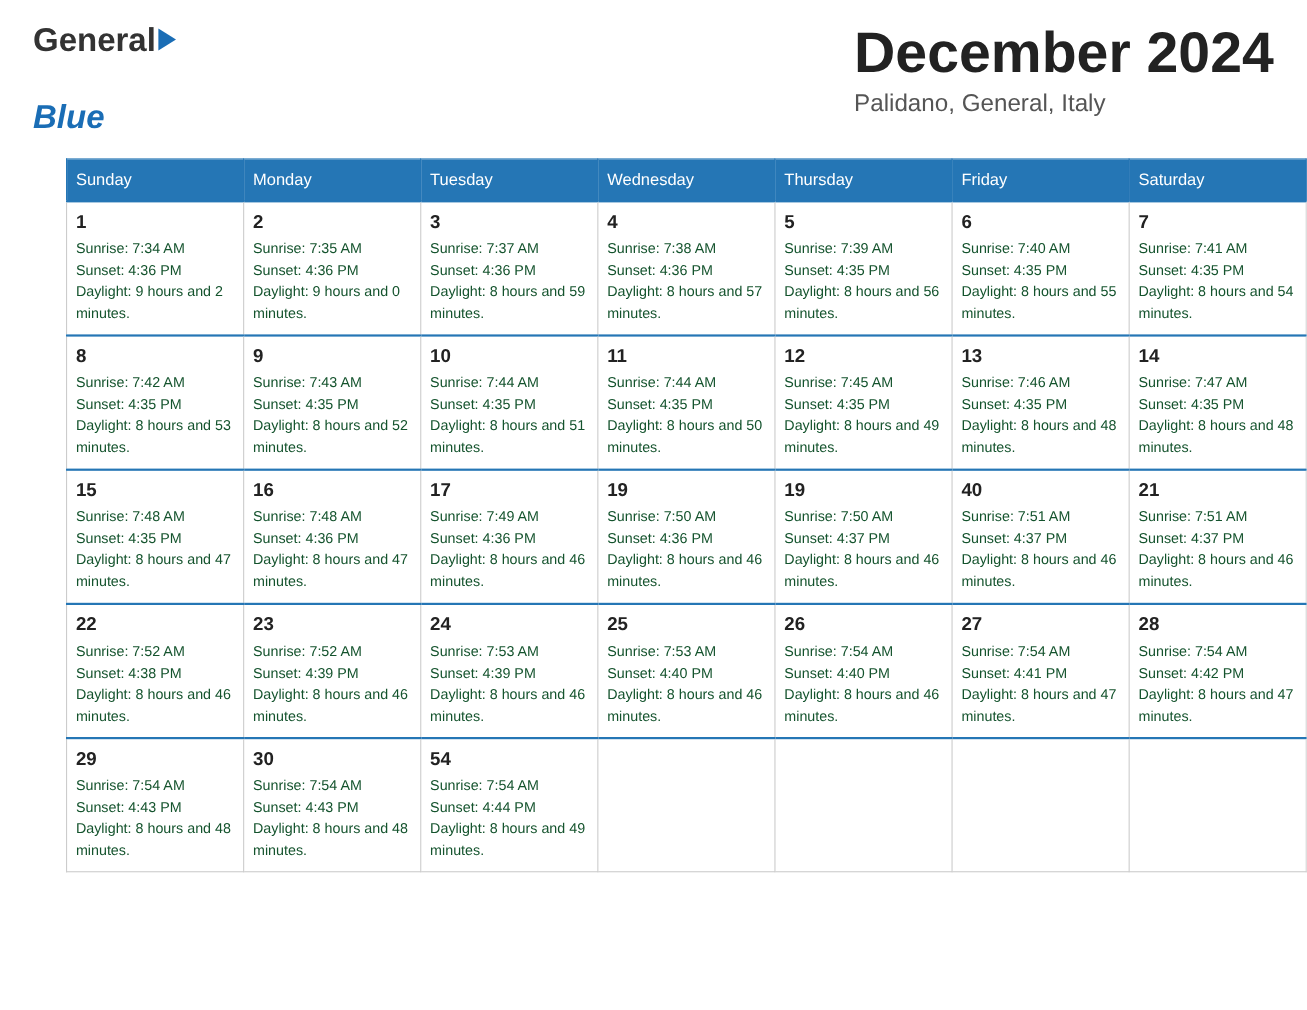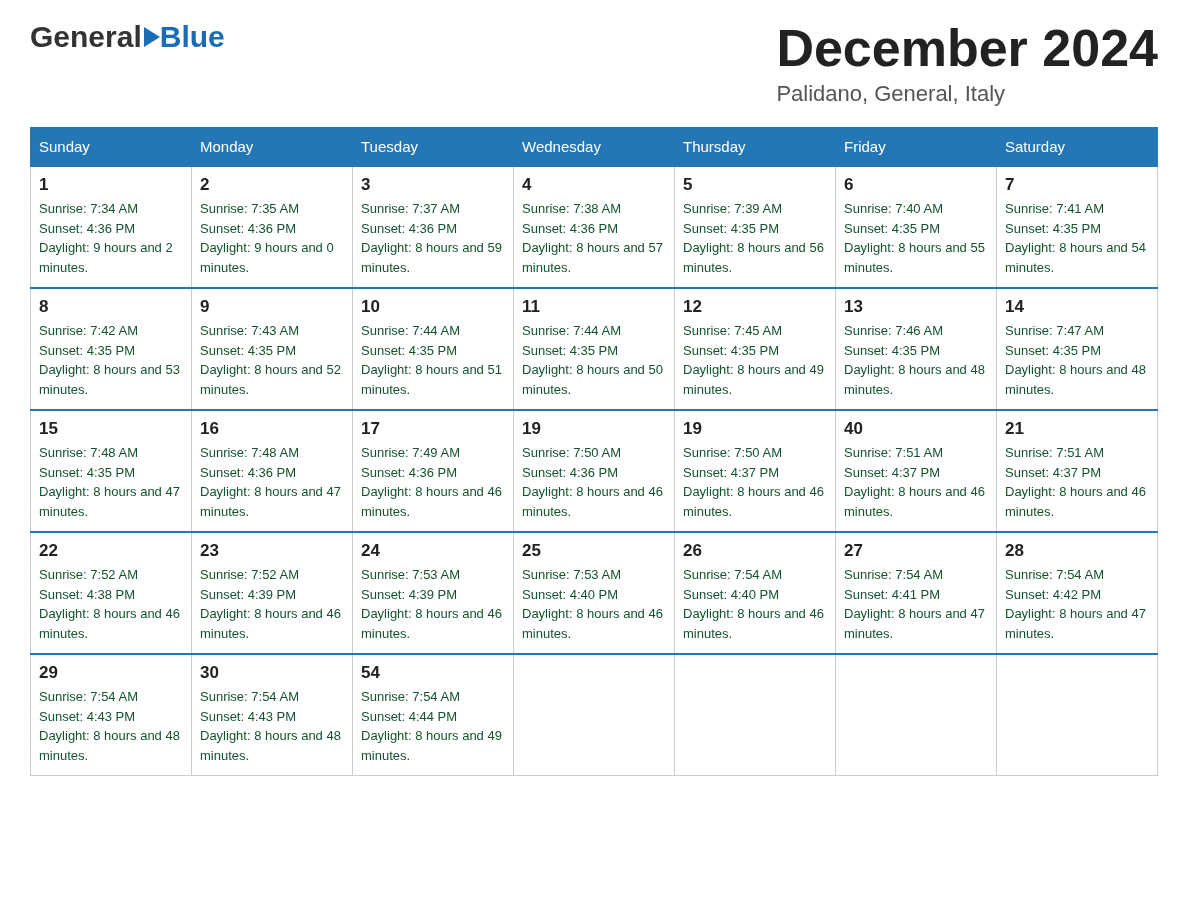--- a/index.html
+++ b/index.html
@@ -11,40 +11,42 @@
       padding: 20px 30px;
     }
     .header {
       display: flex;
       justify-content: space-between;
       align-items: flex-start;
       margin-bottom: 20px;
     }
     .logo {
       display: flex;
-      flex-direction: row;
+      flex-direction: column;
       align-items: flex-start;
+      gap: 36px;
     }
     .title-section {
     }
     .month-title {
       font-size: 52px;
       font-weight: bold;
       color: #222;
       line-height: 1.1;
     }
     .location-title {
       font-size: 22px;
       color: #555;
       margin-top: 4px;
     }
     table {
       width: 100%;
       border-collapse: collapse;
       font-size: 13.5px;
+      margin-left: 30px;
     }
     thead tr {
       background-color: #2576b5;
       color: #fff;
     }
     thead th {
       padding: 10px 8px;
       text-align: left;
       font-weight: normal;
       font-size: 15px;
@@ -93,20 +95,21 @@
       border-bottom: 10px solid transparent;
       border-left: 16px solid #1a6db5;
       vertical-align: middle;
       margin-left: 2px;
       margin-bottom: 4px;
     }
     .logo-blue-text {
       font-size: 30px;
       font-weight: bold;
       color: #1a6db5;
+      font-style: italic;
     }
   </style>
 </head>
 <body>
 
 <div class="header">
   <div class="logo">
     <div class="logo-wrapper">
       <span class="logo-general">General<span class="arrow-icon"></span></span>
     </div>

